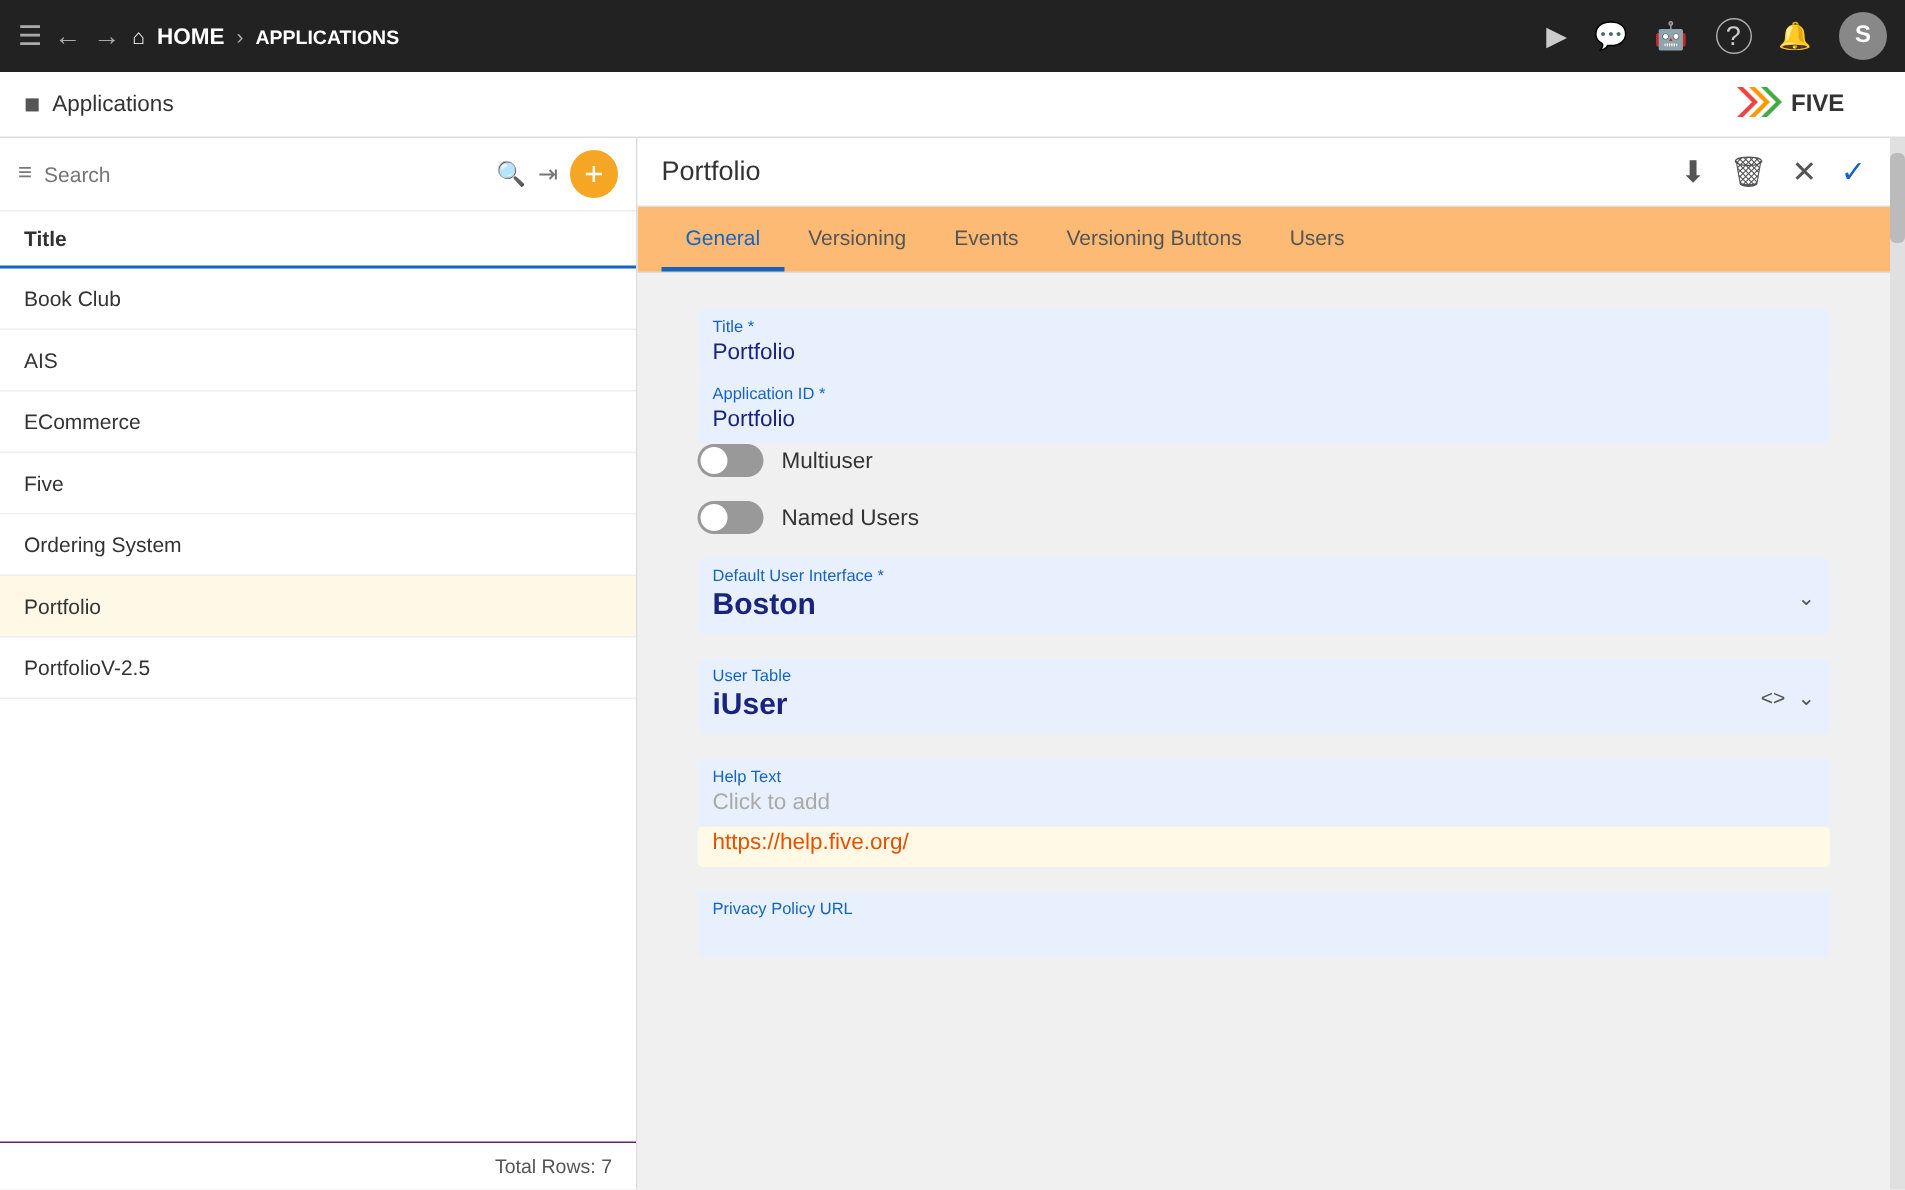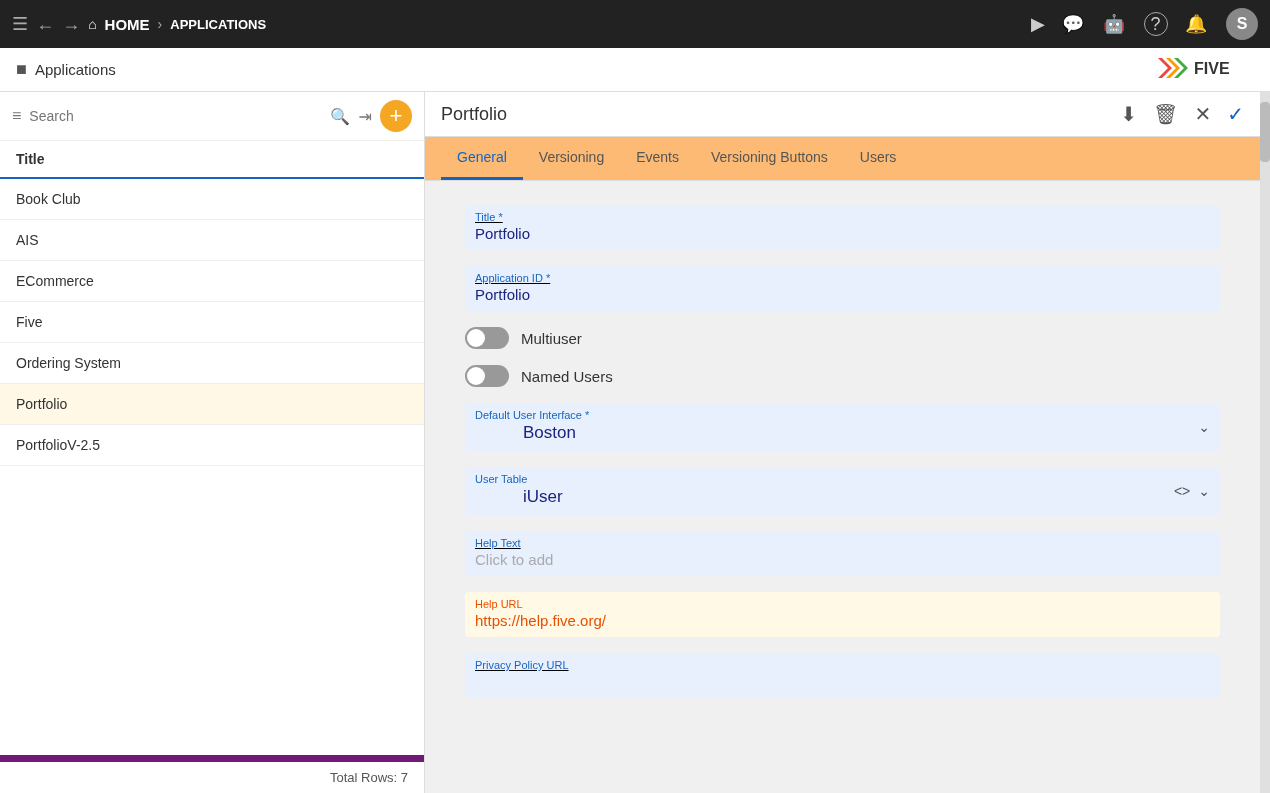--- a/index.html
+++ b/index.html
@@ -91,21 +91,21 @@
       color: #333;
       cursor: pointer;
       font-size: 14px;
     }
     .sidebar-item.active { background: #fff8e7; }
     .sidebar-footer {
       padding: 8px 16px;
       text-align: right;
       font-size: 13px;
       color: #555;
-      border-top: 7px solid #701a75;
+      border-top: 1px solid #701a75;
     }
 
     
     .content-area {
       flex: 1;
       background: #f0f0f0;
       display: flex;
       flex-direction: column;
       overflow: hidden;
     }
@@ -147,22 +147,20 @@
     }
 
     
     .form-content {
       flex: 1;
       overflow-y: auto;
       padding: 24px 40px;
       background: #f0f0f0;
     }
     .form-group {
-      margin-bottom: 16px;
-      text-decoration: underline;
     }
     .form-field {
       background: #e8f0fe;
       border: none;
       border-radius: 4px;
       padding: 0;
       position: relative;
     }
     .form-field-label {
       font-size: 11px;
@@ -214,25 +212,24 @@
       align-items: center;
       margin-bottom: 16px;
     }
     .select-field-inner { flex: 1; }
     .select-field-label {
       font-size: 11px;
       color: #1565c0;
       padding: 6px 10px 0 10px;
     }
     .select-field-value {
-      font-size: 17px;
+      font-size: 20px;
       color: #1a237e;
       padding: 2px 10px 8px 10px;
-      font-weight: 400;
-      margin-left: 48px;
+      font-weight: 700;
     }
     .select-field-icons { display: flex; gap: 8px; padding-right: 10px; color: #555; }
 
     .help-url-field {
       background: #fff9e6;
       border: none;
       border-radius: 4px;
       margin-bottom: 16px;
     }
     .help-url-label {
@@ -391,21 +388,20 @@
           <span>⌄</span>
         </div>
       </div>
 
       <div class="form-group form-field">
         <span class="form-field-label">Help Text</span>
         <input class="form-field-input" type="text" value="Click to add" style="color: rgb(170, 170, 170);">
       </div>
 
       <div class="help-url-field">
-        <div class="help-url-label">Help URL</div>
         <input class="help-url-input" type="text" value="https://help.five.org/" style="">
       </div>
 
       <div class="form-group form-field">
         <span class="form-field-label">Privacy Policy URL</span>
         <input class="form-field-input" type="text" value="" style="">
       </div>
 
     </div>
   </div>

